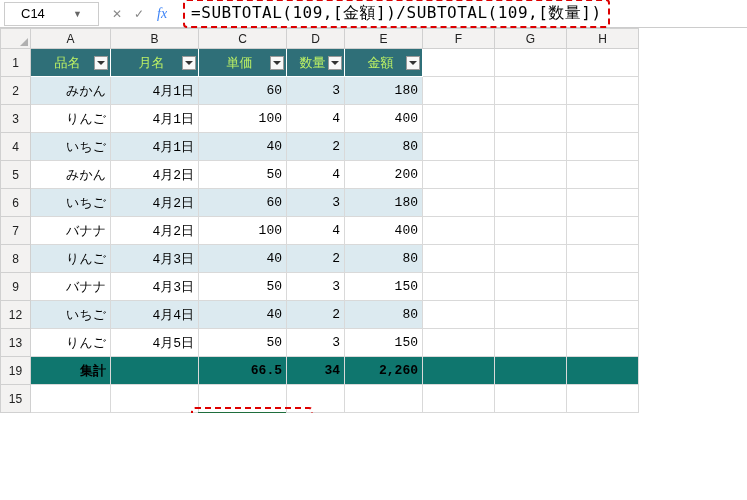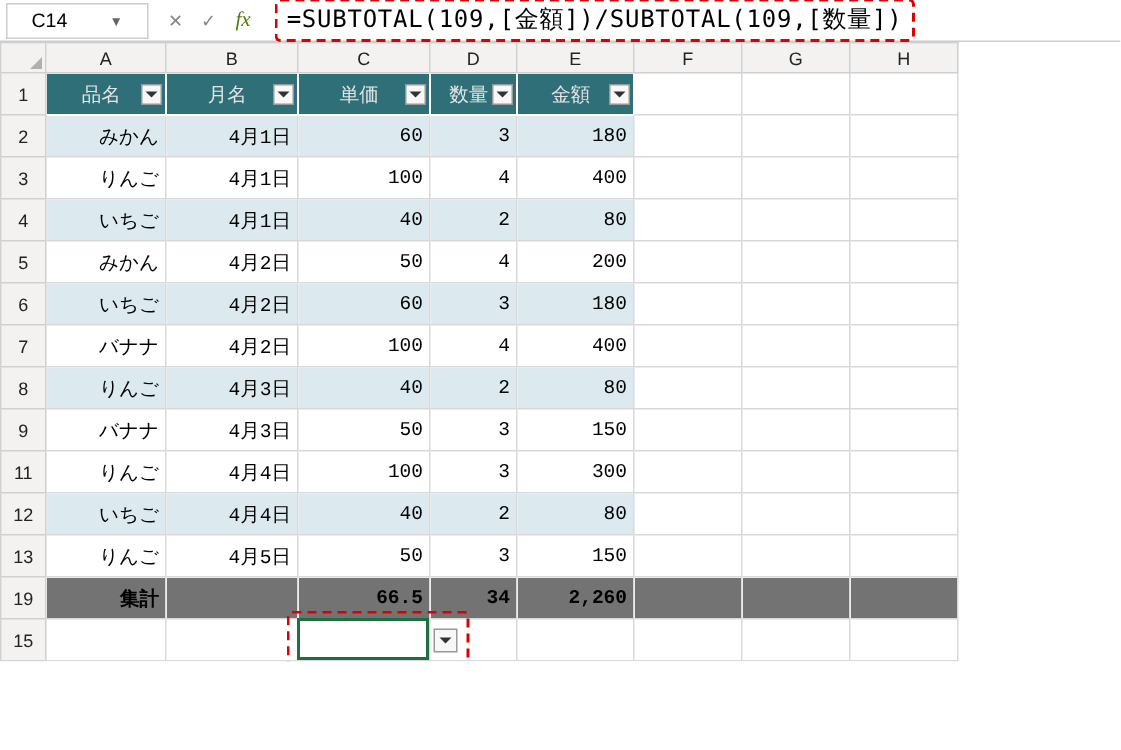--- a/index.html
+++ b/index.html
@@ -45,21 +45,21 @@
     display: flex;
     align-items: center;
     justify-content: center;
     font-size: 12px;
     color: #888;
   }
   .fx {
     font-style: italic;
     font-family: "Times New Roman", serif;
     font-size: 14px;
-    color: #4d7c0f;
+    color: #3b82f6;
     padding: 0 6px;
   }
   .formula-text {
     flex: 1;
     padding: 2px 6px;
     font-family: Consolas, monospace;
     font-size: 16px;
     letter-spacing: 0.5px;
   }
   .formula-highlight {
@@ -111,21 +111,21 @@
     font-size: 13px;
   }
   .cA { width: 80px; }
   .cB { width: 88px; }
   .cC { width: 88px; }
   .cD { width: 58px; }
   .cE { width: 78px; }
   .cF, .cG, .cH { width: 72px; }
   .tbl-header {
     background: #2f6f78;
-    color: #e5e5e5;
+    color: #bef264;
     font-weight: normal;
     text-align: center;
     position: relative;
     padding-right: 18px;
     border: 1px solid #fff;
     padding-left: 12px;
   }
   .tbl-header .filter {
     position: absolute;
     right: 2px;
@@ -143,21 +143,21 @@
     width: 0; height: 0;
     border-left: 4px solid transparent;
     border-right: 4px solid transparent;
     border-top: 4px solid #333;
   }
   .band-odd { background: #dceaf0; }
   .band-even { background: #ffffff; }
   .text-right { text-align: right; font-family: Liberation Mono, monospace; }
   .text-left { text-align: right; }
   .total-row td {
-    background: #737373;
+    background: #0f766e;
     border-top: 1px solid #2f6f78;
     font-weight: bold;
   }
   .active-cell {
     position: absolute;
     border: 2px solid #1f6e3e;
     pointer-events: none;
   }
   .dashed-highlight {
     position: absolute;
@@ -309,31 +309,20 @@
           <td class="band-even text-left">バナナ</td>
           <td class="band-even text-right">4月3日</td>
           <td class="band-even text-right">50</td>
           <td class="band-even text-right">3</td>
           <td class="band-even text-right">150</td>
           <td></td>
           <td></td>
           <td></td>
         </tr>
         <tr>
-          <th class="row-header">11</th>
-          <td class="band-even text-left">りんご</td>
-          <td class="band-even text-right">4月4日</td>
-          <td class="band-even text-right">100</td>
-          <td class="band-even text-right">3</td>
-          <td class="band-even text-right">300</td>
-          <td></td>
-          <td></td>
-          <td></td>
-        </tr>
-        <tr>
           <th class="row-header">12</th>
           <td class="band-odd text-left">いちご</td>
           <td class="band-odd text-right">4月4日</td>
           <td class="band-odd text-right">40</td>
           <td class="band-odd text-right">2</td>
           <td class="band-odd text-right">80</td>
           <td></td>
           <td></td>
           <td></td>
         </tr>

